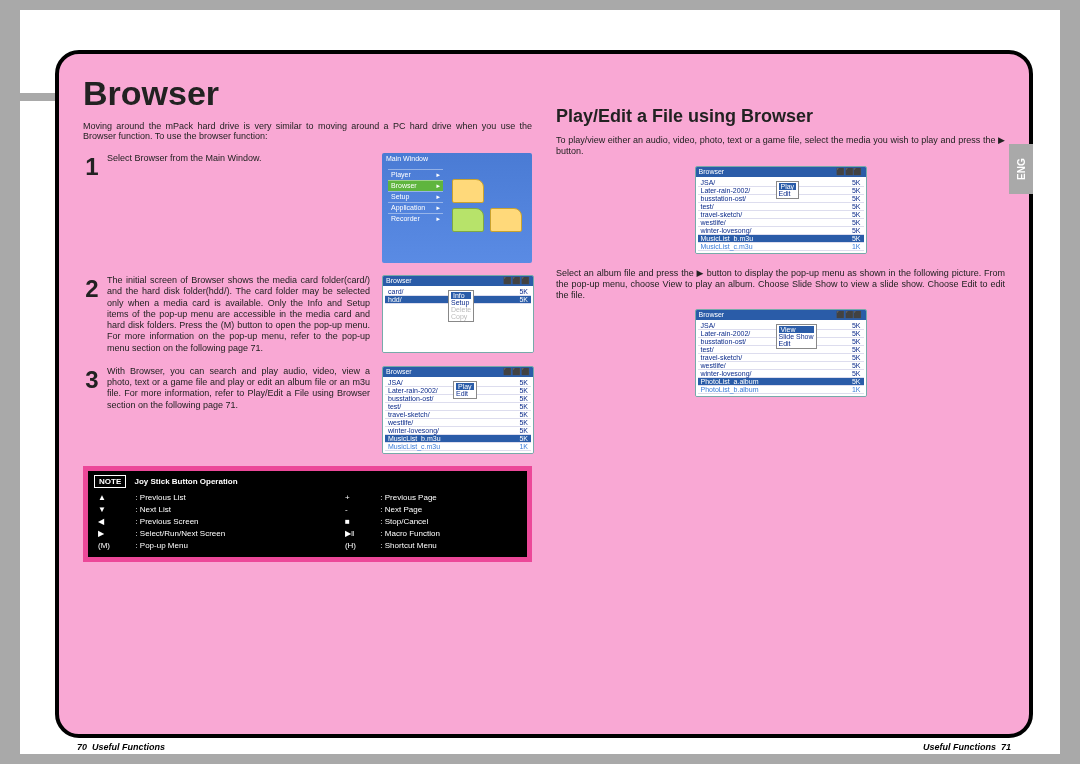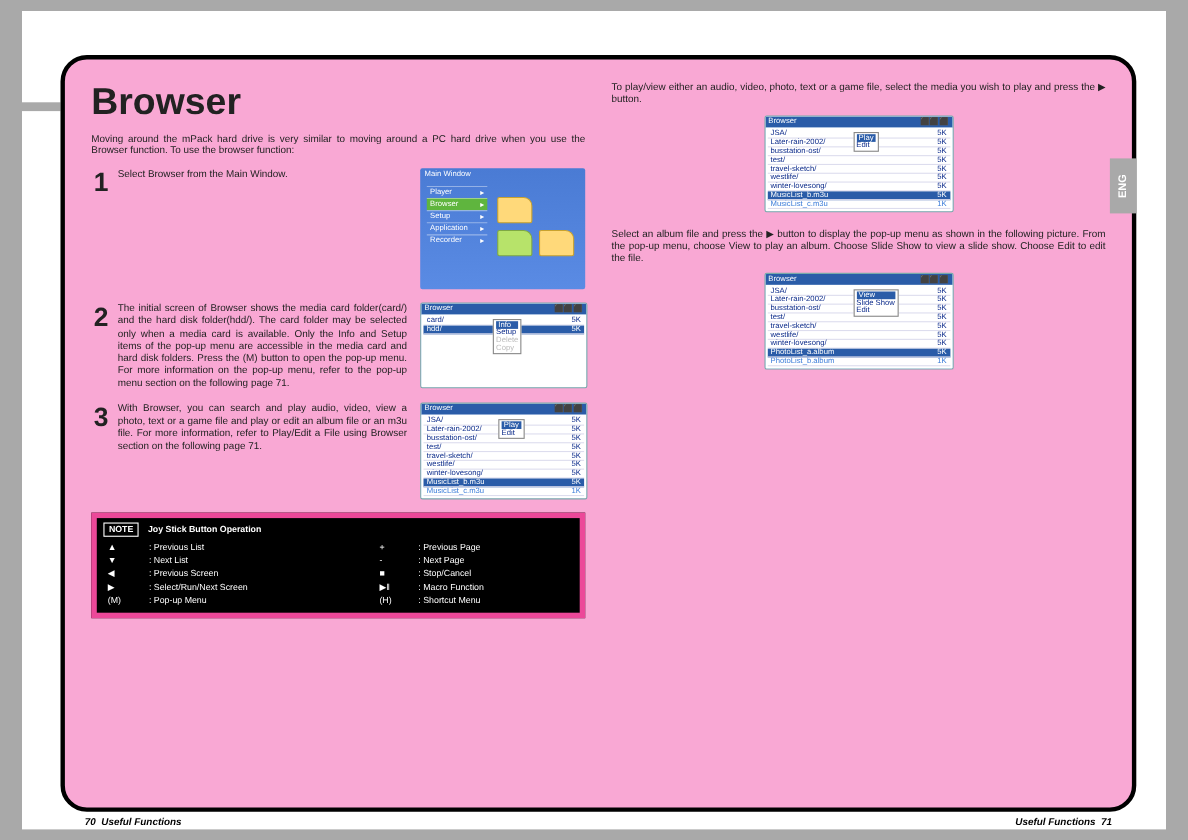--- a/index.html
+++ b/index.html
@@ -400,20 +400,21 @@
                   <td>: <span>Pop-up Menu</span></td>
                   <td>(H)</td>
                   <td>: <span>Shortcut Menu</span></td>
                 </tr>
           </tbody>
             </table>
         </div>
       </div>
 
       <div class="col col-right">
+        <h2>Play/Edit a File using Browser</h2>
         <div class="para">To play/view either an audio, video, photo, text or a game file, select the media you wish to play and press the ▶ button.</div>
 
         <div class="right-img">
           <div class="mini-screen" style="width:170px;position:relative;">
             <div class="ms-header">
                 <span>Browser</span>
                 <span>⬛⬛⬛</span>
               </div>
             <div class="ms-body">
               <div class="ms-row">

